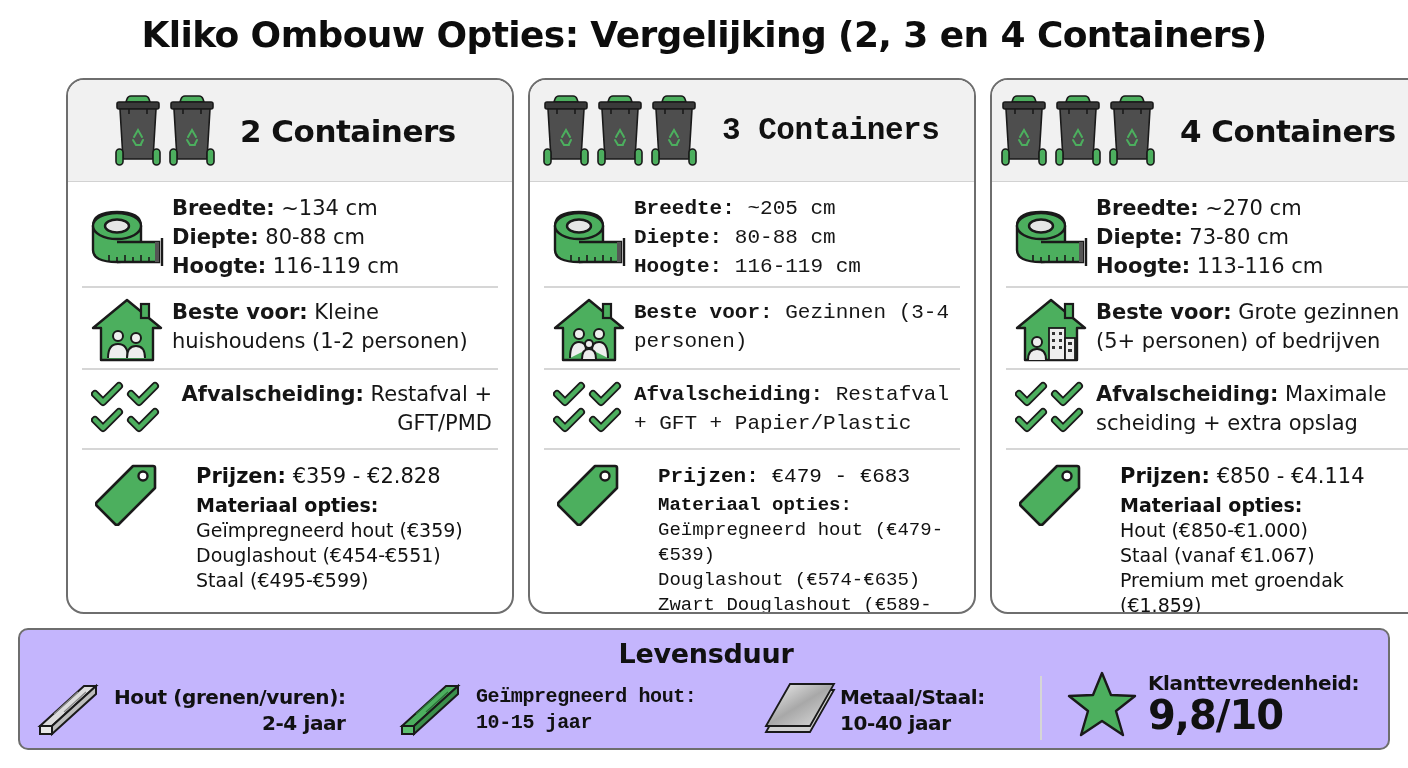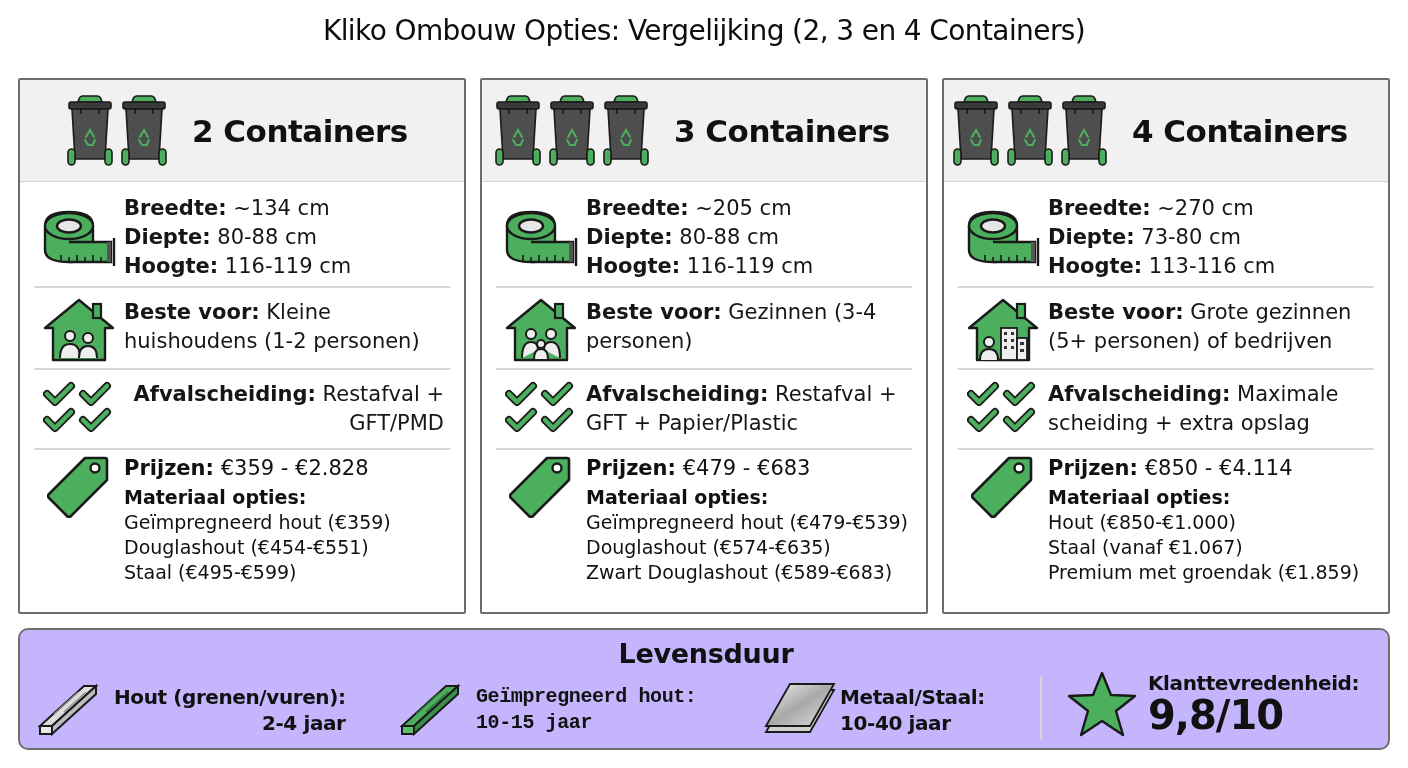--- a/index.html
+++ b/index.html
@@ -1,39 +1,39 @@
 <!DOCTYPE html>
 <html><head>
 <meta charset="utf-8">
 <style>
   * { box-sizing: border-box; margin: 0; padding: 0; }
   html, body { width: 1408px; height: 768px; background: #ffffff; overflow: hidden; }
   body { font-family: "DejaVu Sans", "Liberation Sans", sans-serif; color: #111; position: relative; }
 
   .title { position: absolute; left: 0; top: 14px; width: 1408px; text-align: center;
-           font-size: 28px; font-weight: normal; letter-spacing: -0.6px; color: #0d0d0d; }
+           font-size: 36px; font-weight: bold; letter-spacing: -0.6px; color: #0d0d0d; }
 
   .card { position: absolute; top: 78px; width: 448px; height: 536px; border: 2px solid #6e6e6e;
-          border-radius: 2px; background: #fff; overflow: hidden; }
+          border-radius: 18px; background: #fff; overflow: hidden; margin-left: 48px; }
   .card-head { height: 102px; background: #f1f1f1; border-bottom: 1px solid #d2d2d2;
                display: flex; align-items: center; padding-left: 46px; }
   .bins { display: flex; gap: 6px; }
   .bin { width: 48px; height: 72px; }
   .card-title { font-size: 31px; font-weight: bold; margin-left: 24px; letter-spacing: -0.5px; }
 
   .sec { display: flex; margin: 0 14px; border-bottom: 2px solid #d6d6d6; }
   .sec:last-child { border-bottom: none; }
   .sec-icon { width: 90px; flex: 0 0 90px; display: flex; justify-content: center; }
   .sec-text { font-size: 21px; line-height: 29px; color: #161616; }
   .sec-text b { font-weight: bold; }
   .sec.dims { height: 106px; padding-top: 12px; }
   .sec.dims .sec-icon { padding-top: 8px; }
   .sec.best { height: 82px; padding-top: 10px; }
   .sec.sep  { height: 80px; padding-top: 10px; }
-  .sec.price { padding-top: 4px; }
+  .sec.price { padding-top: 12px; gap: 24px; }
   .price-line { font-size: 21px; line-height: 29px; }
   .mat-head { font-size: 19px; font-weight: bold; line-height: 25px; margin-top: 2px; }
   .mat-item { font-size: 19px; line-height: 25px; }
 
   .bottom { position: absolute; left: 18px; top: 628px; width: 1372px; height: 122px;
             border: 2px solid #6e6e6e; border-radius: 10px; background: #c4b5fd; }
   .bottom-title { position: absolute; left: 0; width: 1372px; top: 8px; text-align: center;
                   font-size: 27px; font-weight: bold; letter-spacing: -0.3px; }
   .life { position: absolute; top: 52px; display: flex; align-items: center; }
   .life svg { width: 78px; height: 56px; }
@@ -156,21 +156,21 @@
     <div>
       <div class="price-line"><b>Prijzen:</b> <span>€359 - €2.828</span></div>
       <div class="mat-head">Materiaal opties:</div>
       <div class="mat-item">Geïmpregneerd hout (€359)</div>
       <div class="mat-item">Douglashout (€454-€551)</div>
       <div class="mat-item">Staal (€495-€599)</div>
     </div>
   </div>
 </div>
 
-<div class="card" style="left:480px;">
+<div class="card" style="left:480px;font-family:Liberation Mono, monospace;">
   <div class="card-head" style="padding-left:12px;">
     <div class="bins">
       <svg class="bin">
           <use href="#bin"></use>
         </svg>
       <svg class="bin">
           <use href="#bin"></use>
         </svg>
       <svg class="bin">
           <use href="#bin"></use>

